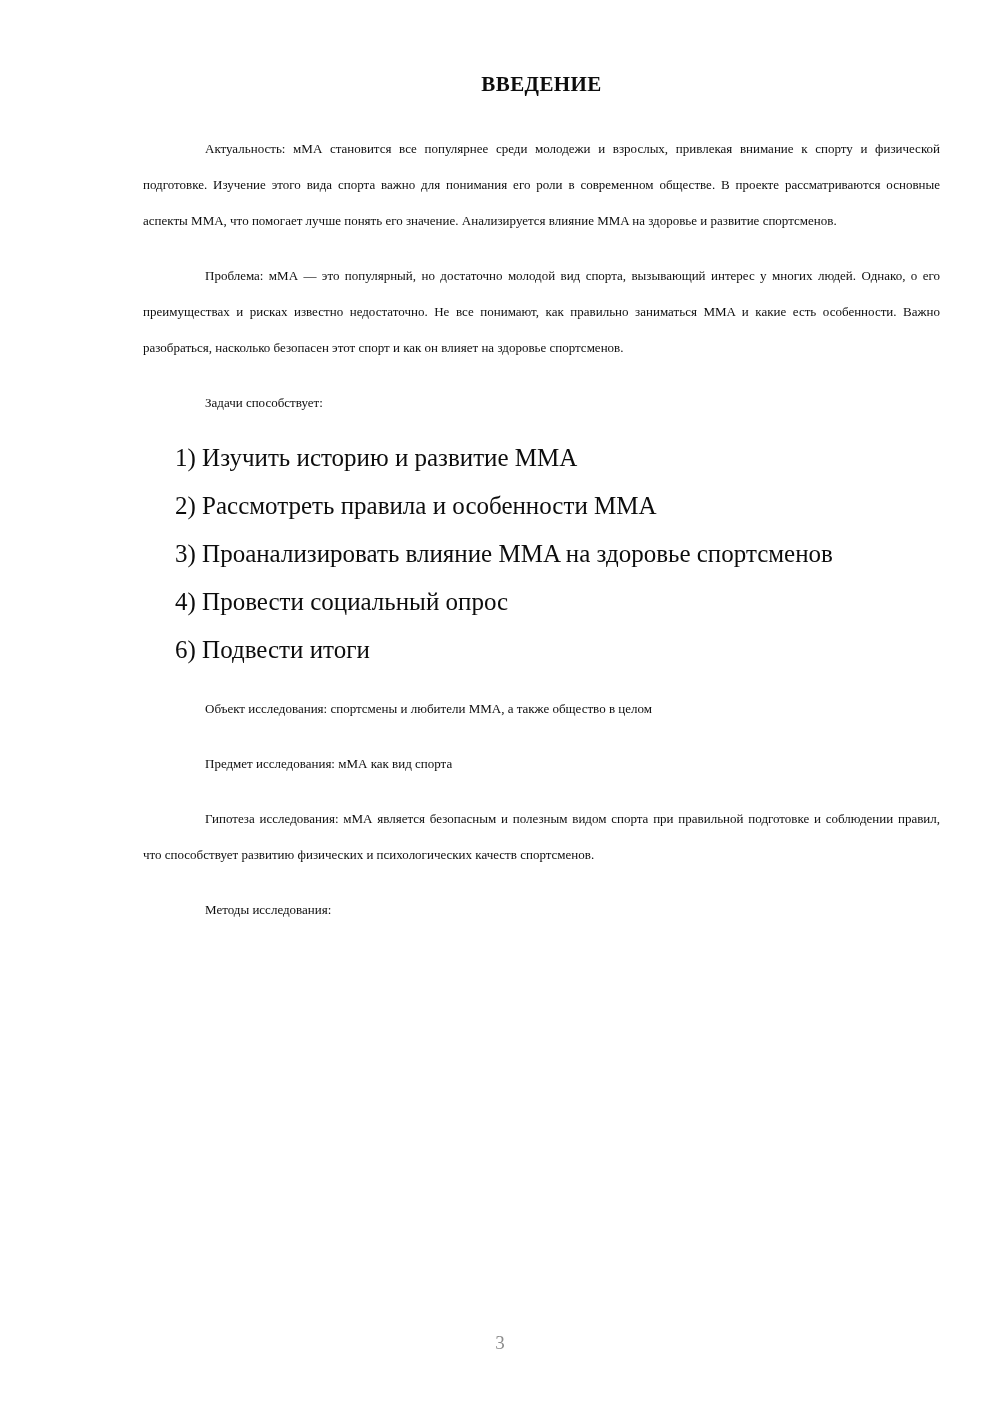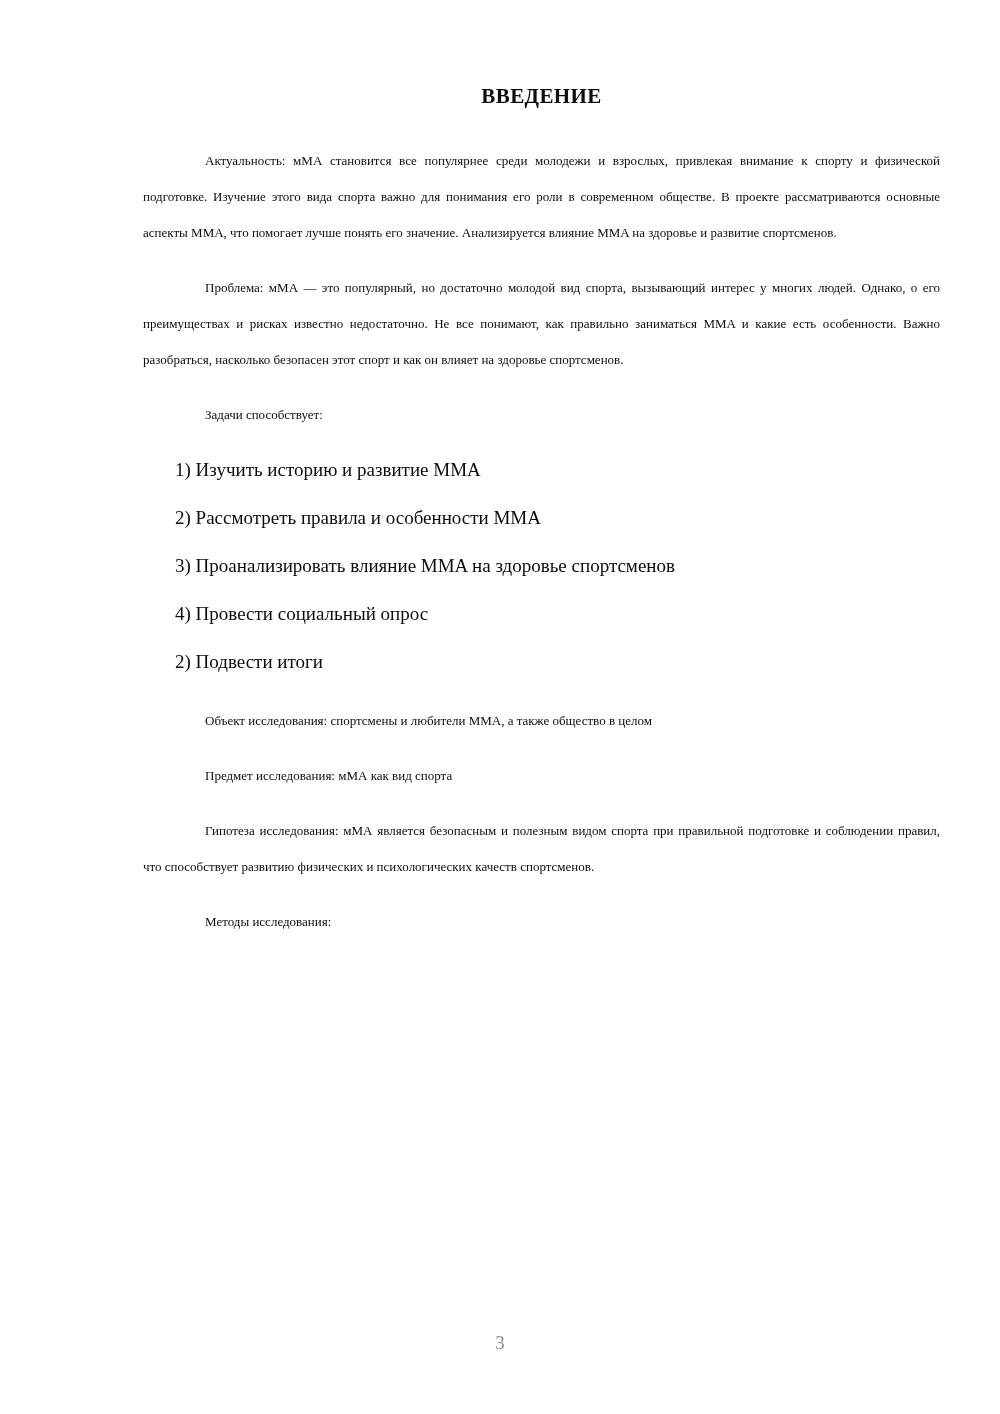--- a/index.html
+++ b/index.html
@@ -17,21 +17,21 @@
     background: #ffffff;
     box-sizing: border-box;
     overflow: hidden;
     font-family: "Liberation Serif", "DejaVu Serif", serif;
     color: #0d0d0d;
   }
 
   .content {
     position: absolute;
     left: 143px;
-    top: 84px;
+    top: 72px;
     width: 797px;
   }
 
   .doc-heading {
     font-size: 21px;
     font-weight: bold;
     text-align: center;
     letter-spacing: 0.4px;
     margin: 0 0 34px 0;
     line-height: 1.2;
@@ -56,21 +56,21 @@
     text-align: left;
   }
 
   .task-list {
     list-style: none;
     margin: 0 0 14px 0;
     padding: 0;
   }
 
   .task-item {
-    font-size: 19px;
+    font-size: 25px;
     line-height: 36px;
     text-align: left;
     margin: 0 0 12px 0;
     padding-left: 32px;
     white-space: nowrap;
   }
 
   .task-item:last-child {
     margin-bottom: 0;
   }
@@ -104,21 +104,21 @@
     <p class="para">Проблема: мМА — это популярный, но достаточно молодой вид спорта, вызывающий интерес у многих людей. Однако, о его преимуществах и рисках известно недостаточно. Не все понимают, как правильно заниматься MMA и какие есть особенности. Важно разобраться, насколько безопасен этот спорт и как он влияет на здоровье спортсменов.</p>
 
 
     <p class="para no-justify">Задачи способствует:</p>
 
     <ul class="task-list">
       <li class="task-item">1) Изучить историю и развитие MMA</li>
       <li class="task-item">2) Рассмотреть правила и особенности MMA</li>
       <li class="task-item">3) Проанализировать влияние MMA на здоровье спортсменов</li>
       <li class="task-item">4) Провести социальный опрос</li>
-      <li class="task-item">2) Подвести итоги</li>
+      <li class="task-item">6) Подвести итоги</li>
     </ul>
 
     <div class="block-gap"></div>
 
     <p class="para">Объект исследования: спортсмены и любители MMA, а также общество в целом</p>
 
     <p class="para no-justify">Предмет исследования: мМА как вид спорта</p>
 
     <p class="para">Гипотеза исследования: мМА является безопасным и полезным видом спорта при правильной подготовке и соблюдении правил, что способствует развитию физических и психологических качеств спортсменов.</p>
 

